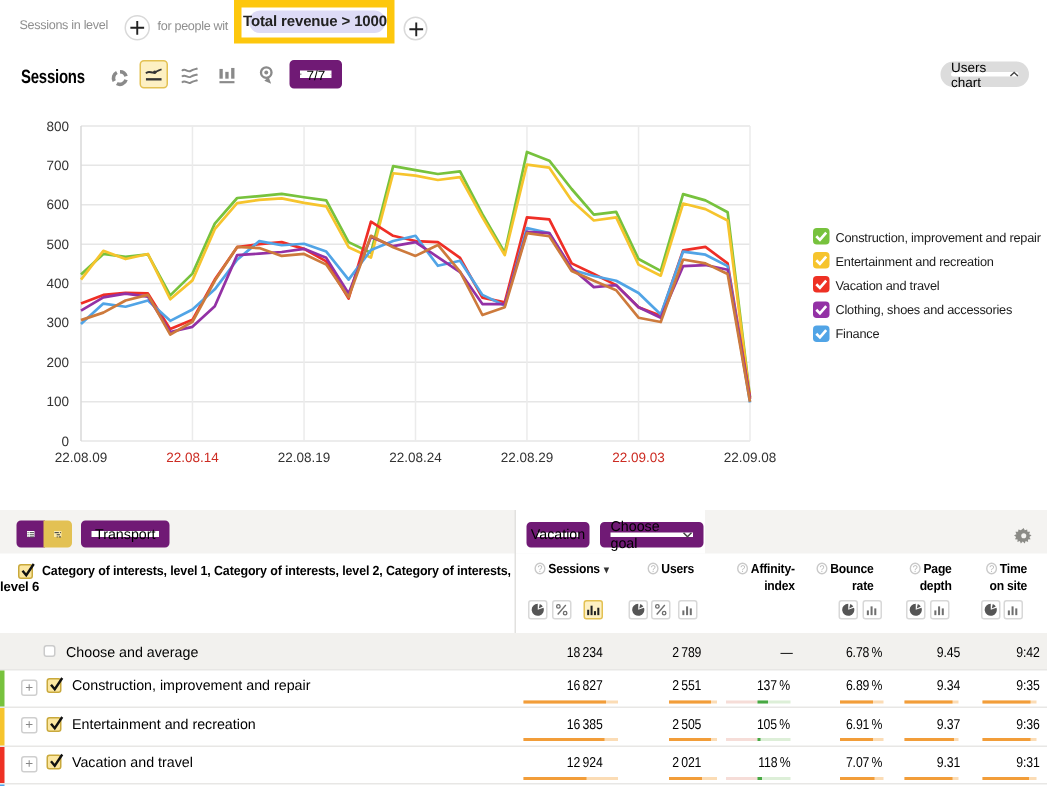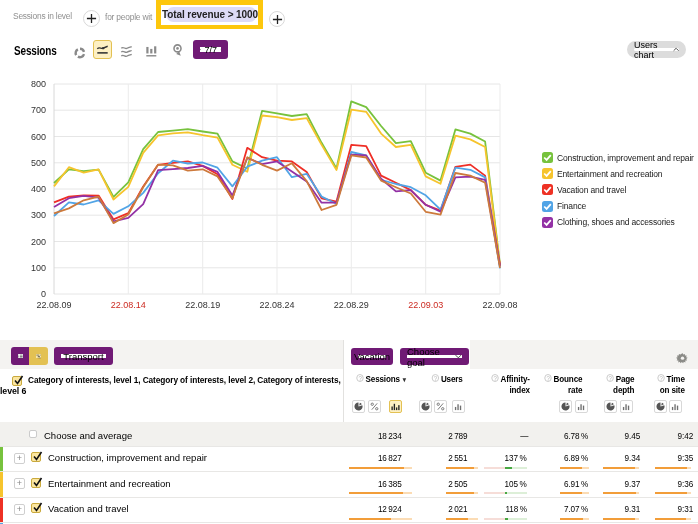--- a/index.html
+++ b/index.html
@@ -150,34 +150,34 @@
     </div>
     <div class="litem">
       <span class="lcb" style="background:#ee3124">
         <svg width="11" height="11" viewBox="0 0 10 10">
           <path d="M2 5 L4.2 7.2 L8 2.8" stroke="#fff" stroke-width="1.6" fill="none"></path>
         </svg>
       </span>
       <span class="ltxt">Vacation and travel</span>
     </div>
     <div class="litem">
+      <span class="lcb" style="background:#9331a5">
+        <svg width="11" height="11" viewBox="0 0 10 10">
+          <path d="M2 5 L4.2 7.2 L8 2.8" stroke="#fff" stroke-width="1.6" fill="none"></path>
+        </svg>
+      </span>
+      <span class="ltxt">Clothing, shoes and accessories</span>
+    </div>
+    <div class="litem">
       <span class="lcb" style="background:#51a4e6">
         <svg width="11" height="11" viewBox="0 0 10 10">
           <path d="M2 5 L4.2 7.2 L8 2.8" stroke="#fff" stroke-width="1.6" fill="none"></path>
         </svg>
       </span>
       <span class="ltxt">Finance</span>
-    </div>
-    <div class="litem">
-      <span class="lcb" style="background:#9331a5">
-        <svg width="11" height="11" viewBox="0 0 10 10">
-          <path d="M2 5 L4.2 7.2 L8 2.8" stroke="#fff" stroke-width="1.6" fill="none"></path>
-        </svg>
-      </span>
-      <span class="ltxt">Clothing, shoes and accessories</span>
     </div>
   </div>
 <div class="abs" style="left:0;top:340px;width:698px;height:29px;background:#f4f3f1"></div>
 <div class="abs" style="left:344px;top:340px;width:126px;height:29px;background:#fff"></div>
 <div class="abs" style="left:343px;top:340px;width:1px;height:82px;background:#e2e1df"></div>
 <div class="btn" style="left:11px;top:347px;width:19px;height:18px;border-radius:3px 0 0 3px">
   <svg width="11" height="11" viewBox="0 0 14 14">
       <g fill="#555">
         <rect x="1" y="2" width="2" height="2"></rect>
         <rect x="5" y="2" width="8" height="2"></rect>

